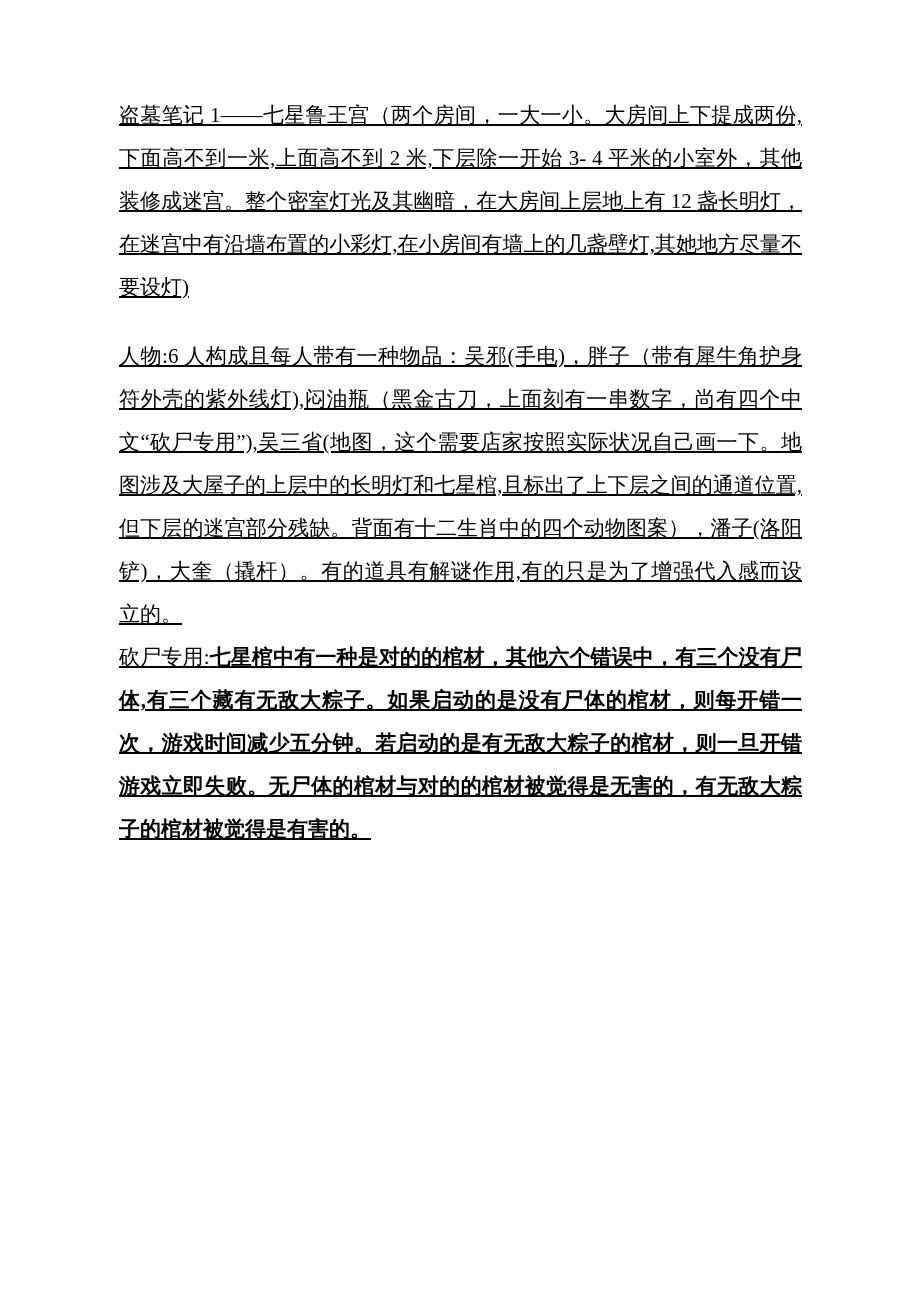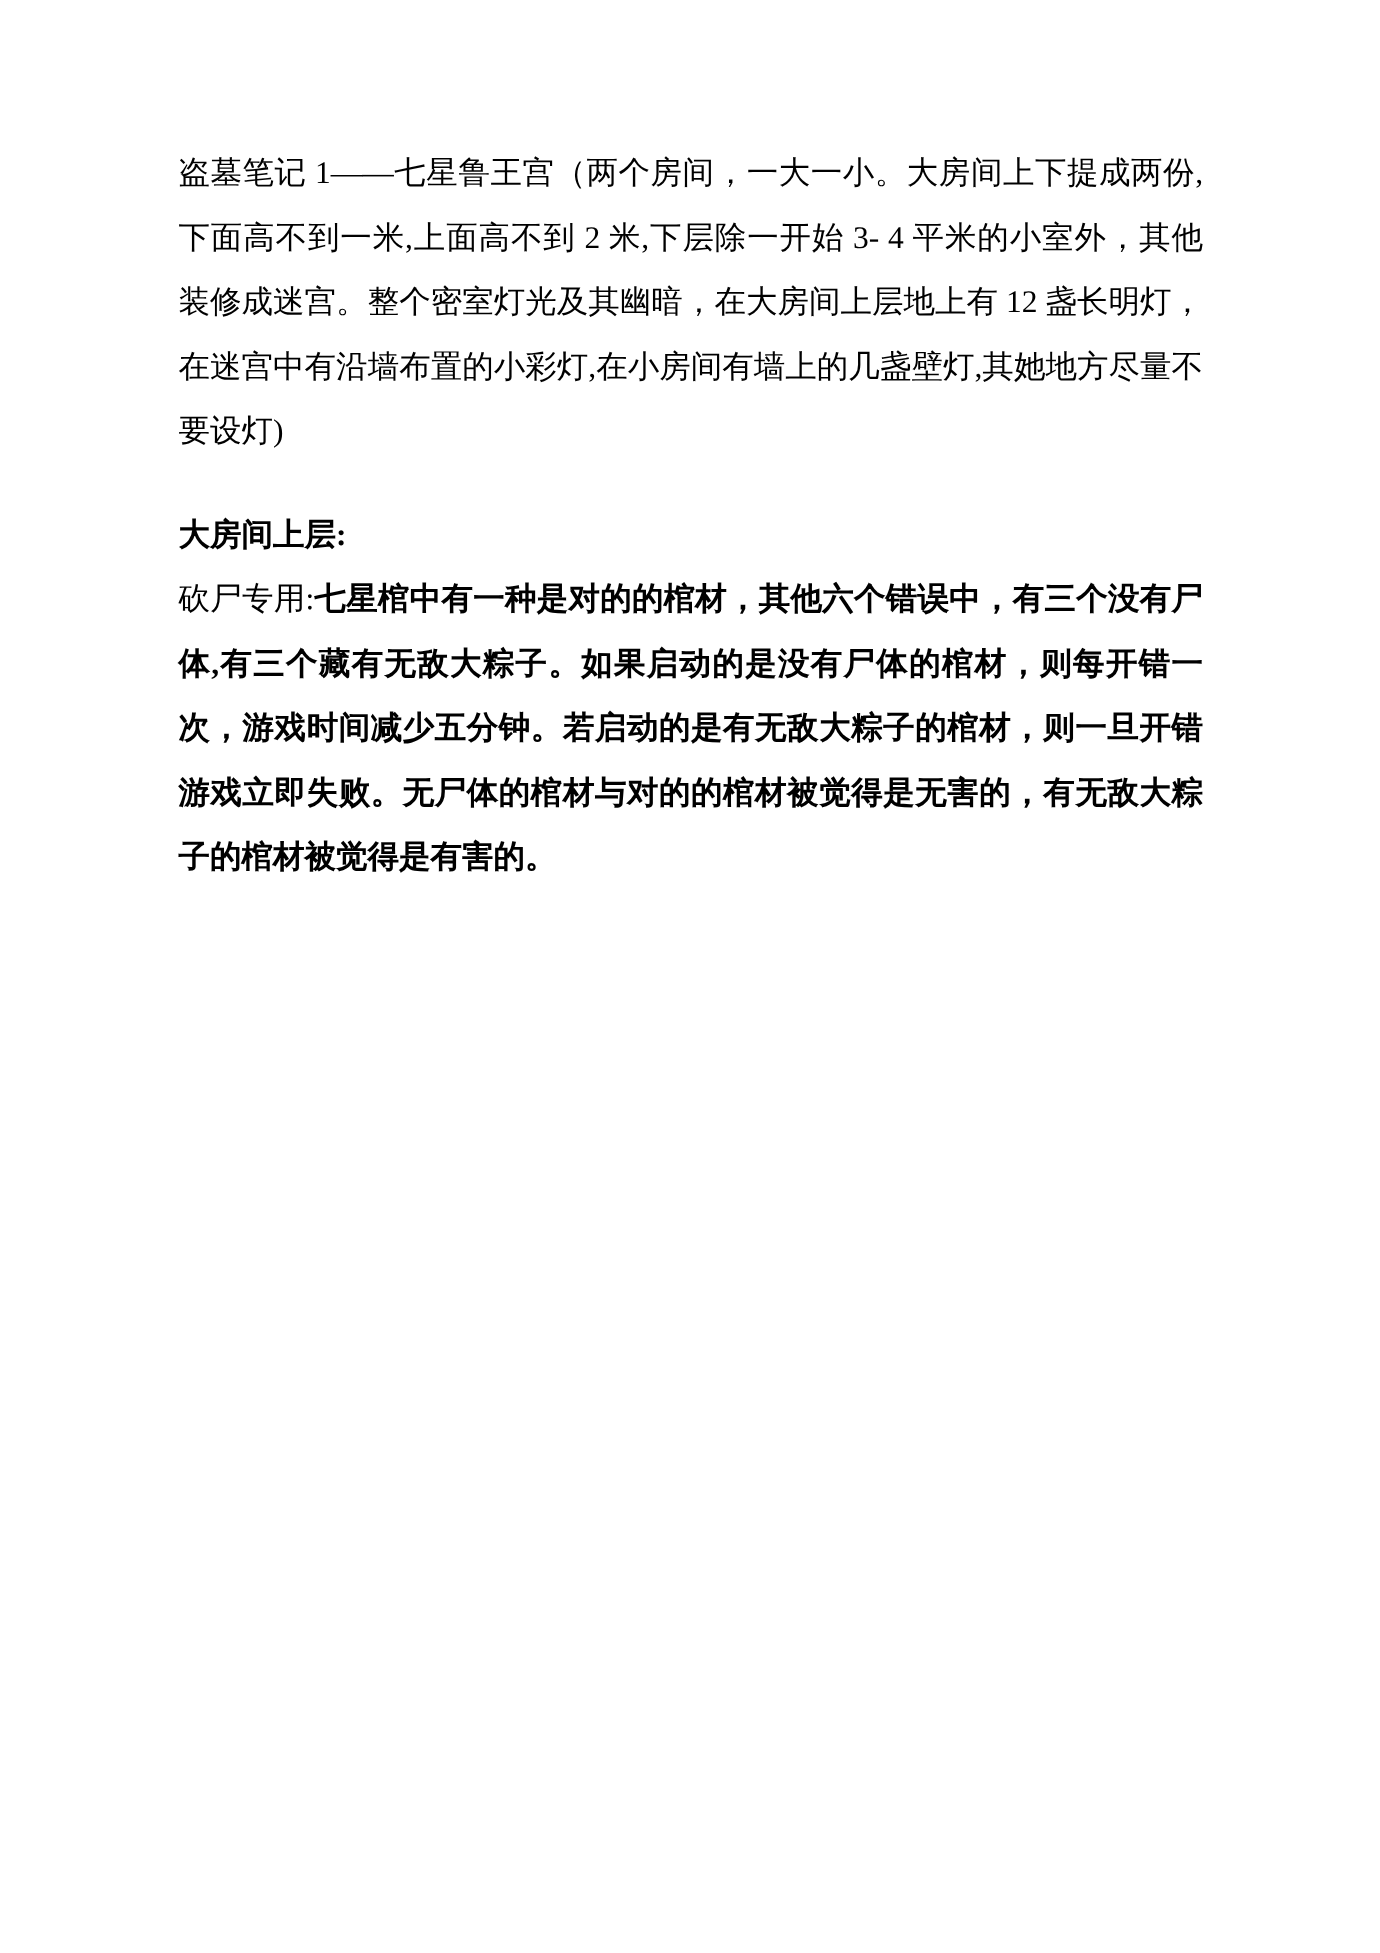--- a/index.html
+++ b/index.html
@@ -14,30 +14,31 @@
     padding: 94px 118px 80px 119px;
     background: #ffffff;
     color: #000000;
     font-family: "Liberation Serif", "DejaVu Serif", serif;
     font-size: 21px;
     line-height: 43px;
     text-align: justify;
   }
   .para {
     margin: 0;
+    text-decoration: underline;
   }
   .para.gap {
     margin-top: 26px;
   }
   .bold {
     font-weight: bold;
   }
 </style>
 </head>
 <body>
 
 <div class="page">
   <div>
       <div class="para"><span>盗墓笔记 1——七星鲁王宫（两个房间，一大一小。大房间上下提成两份,下面高不到一米,上面高不到 2 米,下层除一开始 3- 4 平米的小室外，其他装修成迷宫。整个密室灯光及其幽暗，在大房间上层地上有 12 盏长明灯，在迷宫中有沿墙布置的小彩灯,在小房间有墙上的几盏壁灯,其她地方尽量不要设灯)</span></div>
-      <div class="para gap"><span class="bold">大房间上层:</span></div>
+      <div class="para gap"><span>人物:6 人构成且每人带有一种物品：吴邪(手电)，胖子（带有犀牛角护身符外壳的紫外线灯),闷油瓶（黑金古刀，上面刻有一串数字，尚有四个中文“砍尸专用”),吴三省(地图，这个需要店家按照实际状况自己画一下。地图涉及大屋子的上层中的长明灯和七星棺,且标出了上下层之间的通道位置,但下层的迷宫部分残缺。背面有十二生肖中的四个动物图案），潘子(洛阳铲)，大奎（撬杆）。有的道具有解谜作用,有的只是为了增强代入感而设立的。</span></div>
       <div class="para"><span>砍尸专用:</span><span class="bold">七星棺中有一种是对的的棺材，其他六个错误中，有三个没有尸体,有三个藏有无敌大粽子。如果启动的是没有尸体的棺材，则每开错一次，游戏时间减少五分钟。若启动的是有无敌大粽子的棺材，则一旦开错游戏立即失败。无尸体的棺材与对的的棺材被觉得是无害的，有无敌大粽子的棺材被觉得是有害的。</span></div>
     </div>
 </div>
 
 </body></html>

